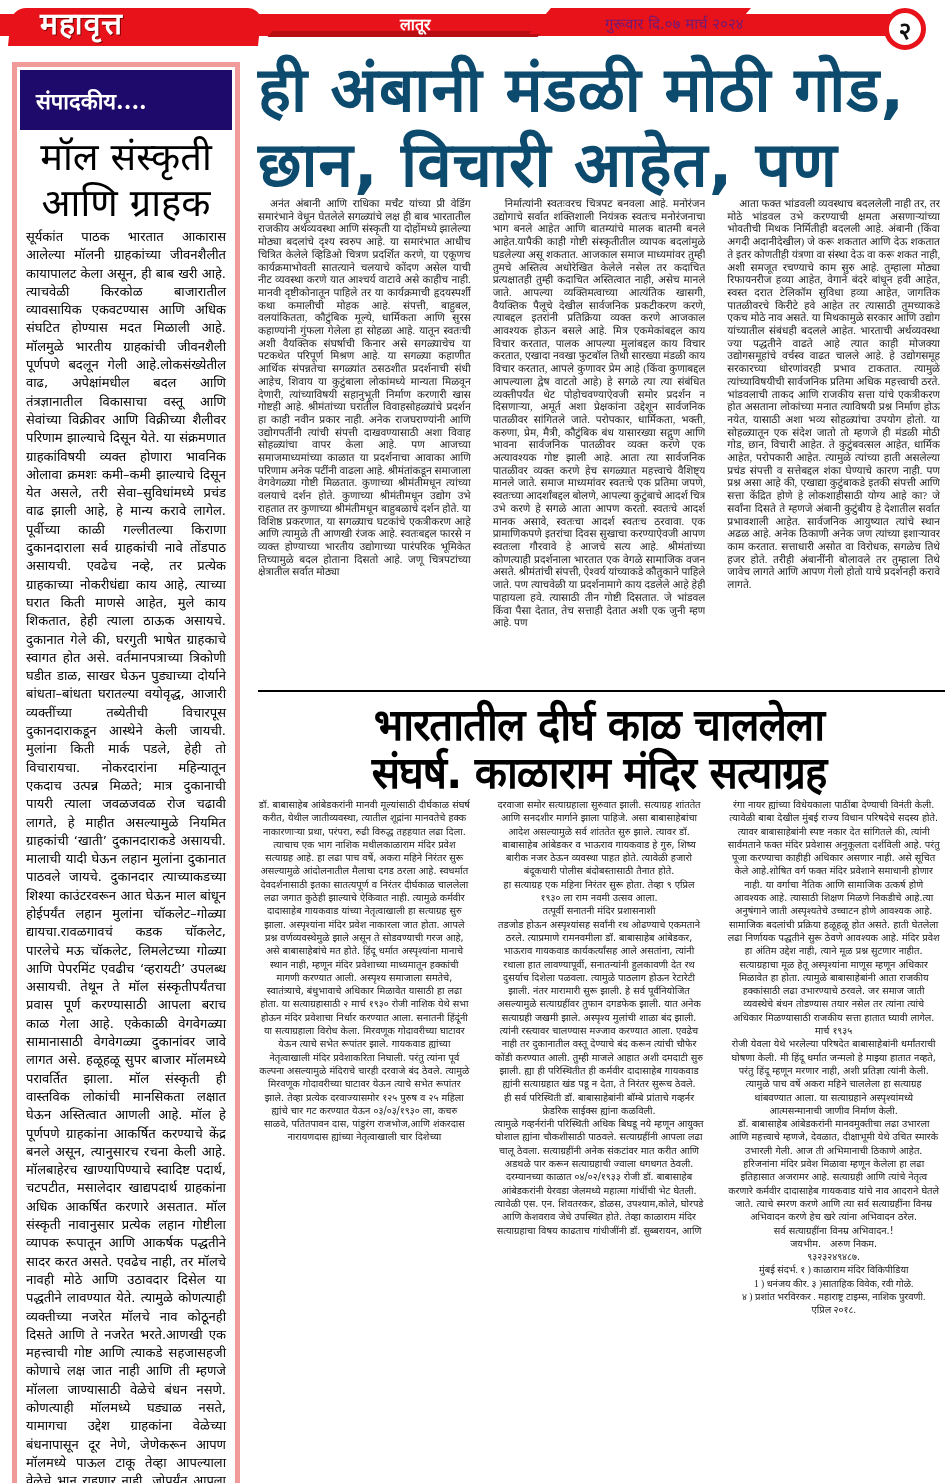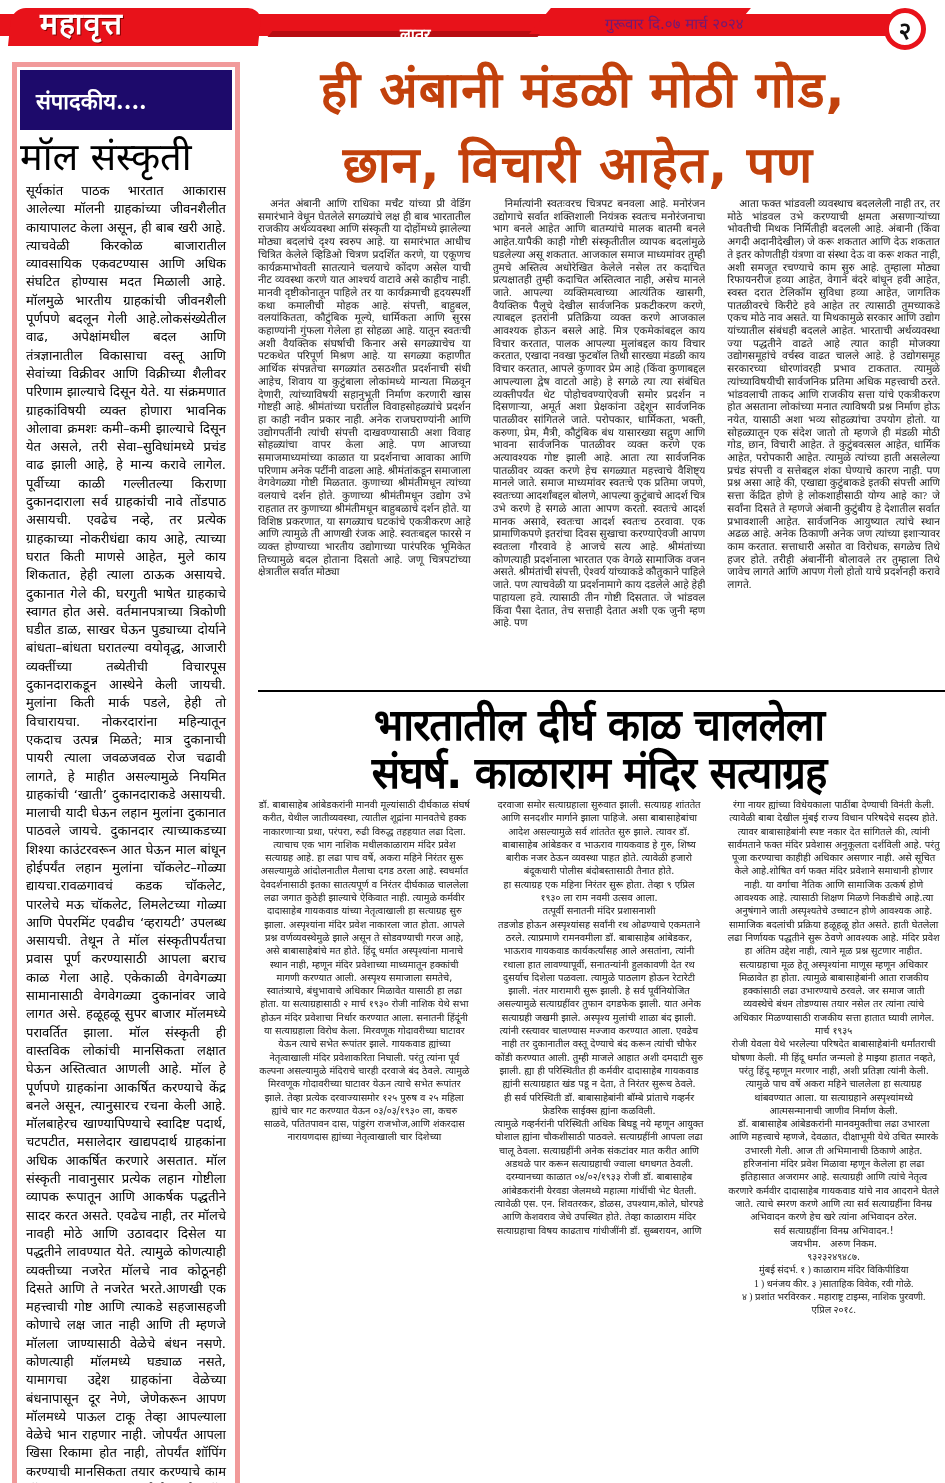--- a/index.html
+++ b/index.html
@@ -6,33 +6,33 @@
   html, body { width: 945px; height: 1483px; background: #ffffff; overflow: hidden; }
   body { position: relative; font-family: "DejaVu Sans", sans-serif; color: #111; }
 
   
   .masthead { position: absolute; left: 0; top: 0; width: 796px; height: 52px; }
   .mast-band { position: absolute; left: 0; top: 14px; width: 900px; height: 22px; background: #e8121a; }
   .mast-band-dark { position: absolute; left: 270px; top: 31px; width: 270px; height: 6px; background: #b80d12; transform: skewX(-40deg); }
   .mast-tab { position: absolute; left: 10px; top: 8px; width: 250px; height: 38px; background: #e8121a; border-radius: 14px 14px 0 0; transform: skewX(-6deg); }
   .mast-slant { position: absolute; left: 540px; top: 8px; width: 200px; height: 26px; background: #e8121a; transform: skewX(-40deg); }
   .brand { position: absolute; left: 40px; top: 2px; font-family: "DejaVu Serif", serif; font-weight: bold; font-size: 30px; color: #ffffff; letter-spacing: 1px; text-shadow: 1px 1px 0 #7a0000; }
-  .city { position: absolute; left: 400px; top: 23px; font-size: 16px; font-weight: bold; color: #ffffff; }
+  .city { position: absolute; left: 400px; top: 13px; font-size: 16px; font-weight: bold; color: #ffffff; }
   .date { position: absolute; left: 605px; top: 13px; font-size: 15px; color: #701a75; }
   .page-badge { position: absolute; left: 884px; top: 8px; width: 42px; height: 42px; border-radius: 50%; background: #ffffff; border: 5px solid #e8121a; display: flex; align-items: center; justify-content: center; font-size: 24px; font-weight: bold; color: #111; }
 
   
   .editorial { position: absolute; left: 12px; top: 62px; width: 228px; height: 1442px; border: 5px solid #f19a9a; background: #fff; padding: 3px; }
   .ed-header { background: #1d0a6b; height: 60px; display: flex; align-items: center; padding-left: 16px; }
   .ed-header span { color: #ffffff; font-size: 22px; font-weight: bold; font-family: "DejaVu Serif", serif; }
-  .ed-title { font-size: 38px; line-height: 46px; font-weight: 500; margin-top: 4px; color: #000; }
+  .ed-title { text-align: center; font-size: 38px; line-height: 46px; font-weight: 500; margin-top: 4px; color: #000; }
   .ed-body { font-size: 13px; line-height: 18.3px; text-align: justify; padding: 0 6px; margin-top: 2px; color: #000; }
 
   
-  .a1-head { position: absolute; left: 258px; top: 60px; width: 680px; text-align: center; font-size: 50px; line-height: 60px; font-weight: bold; color: #c2410c; letter-spacing: 1px; }
+  .a1-head { position: absolute; left: 258px; top: 60px; width: 680px; text-align: left; font-size: 62px; line-height: 60px; font-weight: bold; color: #0c4a6e; letter-spacing: 1px; }
   .a1-head .l1 { display: block; padding-right: 30px; }
   .a1-head .l2 { display: block; padding-right: 40px; margin-top: 15px; }
   .cols3 { position: absolute; display: flex; gap: 22px; }
   .a1-cols { left: 258px; top: 198px; width: 682px; height: 466px; }
   .col { flex: 1; font-family: "Liberation Serif", serif; font-size: 10.4px; line-height: 12.7px; text-align: justify; color: #222; overflow: hidden; }
   .col p { text-indent: 12px; }
 
   .rule { position: absolute; left: 258px; top: 690px; width: 687px; height: 2px; background: #000; }
 
   
@@ -57,20 +57,21 @@
     <span>२</span>
   </div>
 </header>
 
 <section class="editorial">
   <div class="ed-header">
     <span>संपादकीय....</span>
   </div>
   <h2 class="ed-title">
     <span>मॉल संस्कृती</span><br>
+    <span>आणि ग्राहक</span>
   </h2>
   <p class="ed-body">सूर्यकांत पाठक भारतात आकारास आलेल्या मॉलनी ग्राहकांच्या जीवनशैलीत कायापालट केला असून, ही बाब खरी आहे. त्याचवेळी किरकोळ बाजारातील व्यावसायिक एकवटण्यास आणि अधिक संघटित होण्यास मदत मिळाली आहे. मॉलमुळे भारतीय ग्राहकांची जीवनशैली पूर्णपणे बदलून गेली आहे.लोकसंख्येतील वाढ, अपेक्षांमधील बदल आणि तंत्रज्ञानातील विकासाचा वस्तू आणि सेवांच्या विक्रीवर आणि विक्रीच्या शैलीवर परिणाम झाल्याचे दिसून येते. या संक्रमणात ग्राहकांविषयी व्यक्त होणारा भावनिक ओलावा क्रमशः कमी–कमी झाल्याचे दिसून येत असले, तरी सेवा–सुविधांमध्ये प्रचंड वाढ झाली आहे, हे मान्य करावे लागेल. पूर्वीच्या काळी गल्लीतल्या किराणा दुकानदाराला सर्व ग्राहकांची नावे तोंडपाठ असायची. एवढेच नव्हे, तर प्रत्येक ग्राहकाच्या नोकरीधंद्या काय आहे, त्याच्या घरात किती माणसे आहेत, मुले काय शिकतात, हेही त्याला ठाऊक असायचे. दुकानात गेले की, घरगुती भाषेत ग्राहकाचे स्वागत होत असे. वर्तमानपत्राच्या त्रिकोणी घडीत डाळ, साखर घेऊन पुड्याच्या दोर्याने बांधता–बांधता घरातल्या वयोवृद्ध, आजारी व्यक्तींच्या तब्येतीची विचारपूस दुकानदाराकडून आस्थेने केली जायची. मुलांना किती मार्क पडले, हेही तो विचारायचा. नोकरदारांना महिन्यातून एकदाच उत्पन्न मिळते; मात्र दुकानाची पायरी त्याला जवळजवळ रोज चढावी लागते, हे माहीत असल्यामुळे नियमित ग्राहकांची ‘खाती’ दुकानदाराकडे असायची. मालाची यादी घेऊन लहान मुलांना दुकानात पाठवले जायचे. दुकानदार त्याच्याकडच्या शिश्या काउंटरवरून आत घेऊन माल बांधून होईपर्यंत लहान मुलांना चॉकलेट–गोळ्या द्यायचा.रावळगावचं कडक चॉकलेट, पारलेचे मऊ चॉकलेट, लिमलेटच्या गोळ्या आणि पेपरमिंट एवढीच ‘व्हरायटी’ उपलब्ध असायची. तेथून ते मॉल संस्कृतीपर्यंतचा प्रवास पूर्ण करण्यासाठी आपला बराच काळ गेला आहे. एकेकाळी वेगवेगळ्या सामानासाठी वेगवेगळ्या दुकानांवर जावे लागत असे. हळूहळू सुपर बाजार मॉलमध्ये परावर्तित झाला. मॉल संस्कृती ही वास्तविक लोकांची मानसिकता लक्षात घेऊन अस्तित्वात आणली आहे. मॉल हे पूर्णपणे ग्राहकांना आकर्षित करण्याचे केंद्र बनले असून, त्यानुसारच रचना केली आहे. मॉलबाहेरच खाण्यापिण्याचे स्वादिष्ट पदार्थ, चटपटीत, मसालेदार खाद्यपदार्थ ग्राहकांना अधिक आकर्षित करणारे असतात. मॉल संस्कृती नावानुसार प्रत्येक लहान गोष्टीला व्यापक रूपातून आणि आकर्षक पद्धतीने सादर करत असते. एवढेच नाही, तर मॉलचे नावही मोठे आणि उठावदार दिसेल या पद्धतीने लावण्यात येते. त्यामुळे कोणत्याही व्यक्तीच्या नजरेत मॉलचे नाव कोठूनही दिसते आणि ते नजरेत भरते.आणखी एक महत्त्वाची गोष्ट आणि त्याकडे सहजासहजी कोणाचे लक्ष जात नाही आणि ती म्हणजे मॉलला जाण्यासाठी वेळेचे बंधन नसणे. कोणत्याही मॉलमध्ये घड्याळ नसते, यामागचा उद्देश ग्राहकांना वेळेच्या बंधनापासून दूर नेणे, जेणेकरून आपण मॉलमध्ये पाऊल टाकू तेव्हा आपल्याला वेळेचे भान राहणार नाही. जोपर्यंत आपला खिसा रिकामा होत नाही, तोपर्यंत शॉपिंग करण्याची मानसिकता तयार करण्याचे काम मॉलच्या वातावरणाकडून केले जाते. मॉल संस्कृतीने भारतीय खरेदीच्या पद्धतीने क्रांतिकारी बदल घडवून आणला आहे, असे आपण म्हणू शकतो.एखाद्या दुकानात उन्हाच्या तीव्र झळा सहन करत खरेदी करण्याऐवजी वातानुकूलित मॉलमध्ये खरेदीचा आनंद लुटला जात आहे. मॉलमध्ये खरेदी केल्याने ग्राहकांना चांगले, गुणवत्तापूर्ण, ब्रँडेड उत्पादन खरेदी करण्याची इच्छा पूर्ण होते आणि त्यामुळे समाधान लाभते. शॉपिंग मॉलनी भारतात नवीन संस्कृतीला जन्म दिला आहे. ही संस्कृती पारंपरिक खरेदी संस्कृतीपेक्षा वेगळी आहे. भारतात उत्पन्न वाढल्याने बाजारपेठ क्षेत्रात लोकांना काम करण्याची संधी मिळाली आहे. त्यामुळे मध्यमवर्गीय कुटुंबांच्या जीवनशैलीत सुधारणा आणि बदल झालेला आहे. मॉलमुळे भारतीय ग्राहकांची जीवनशैली पूर्णपणे बदलून गेली आहे. किरकोळ बाजार संघटित होण्यास मदत मिळत आहे.</p>
 </section>
 
 <article>
   <h1 class="a1-head">
     <span class="l1">ही अंबानी मंडळी मोठी गोड,</span>
     <span class="l2">छान, विचारी आहेत, पण</span>
   </h1>
   <div class="cols3 a1-cols">

